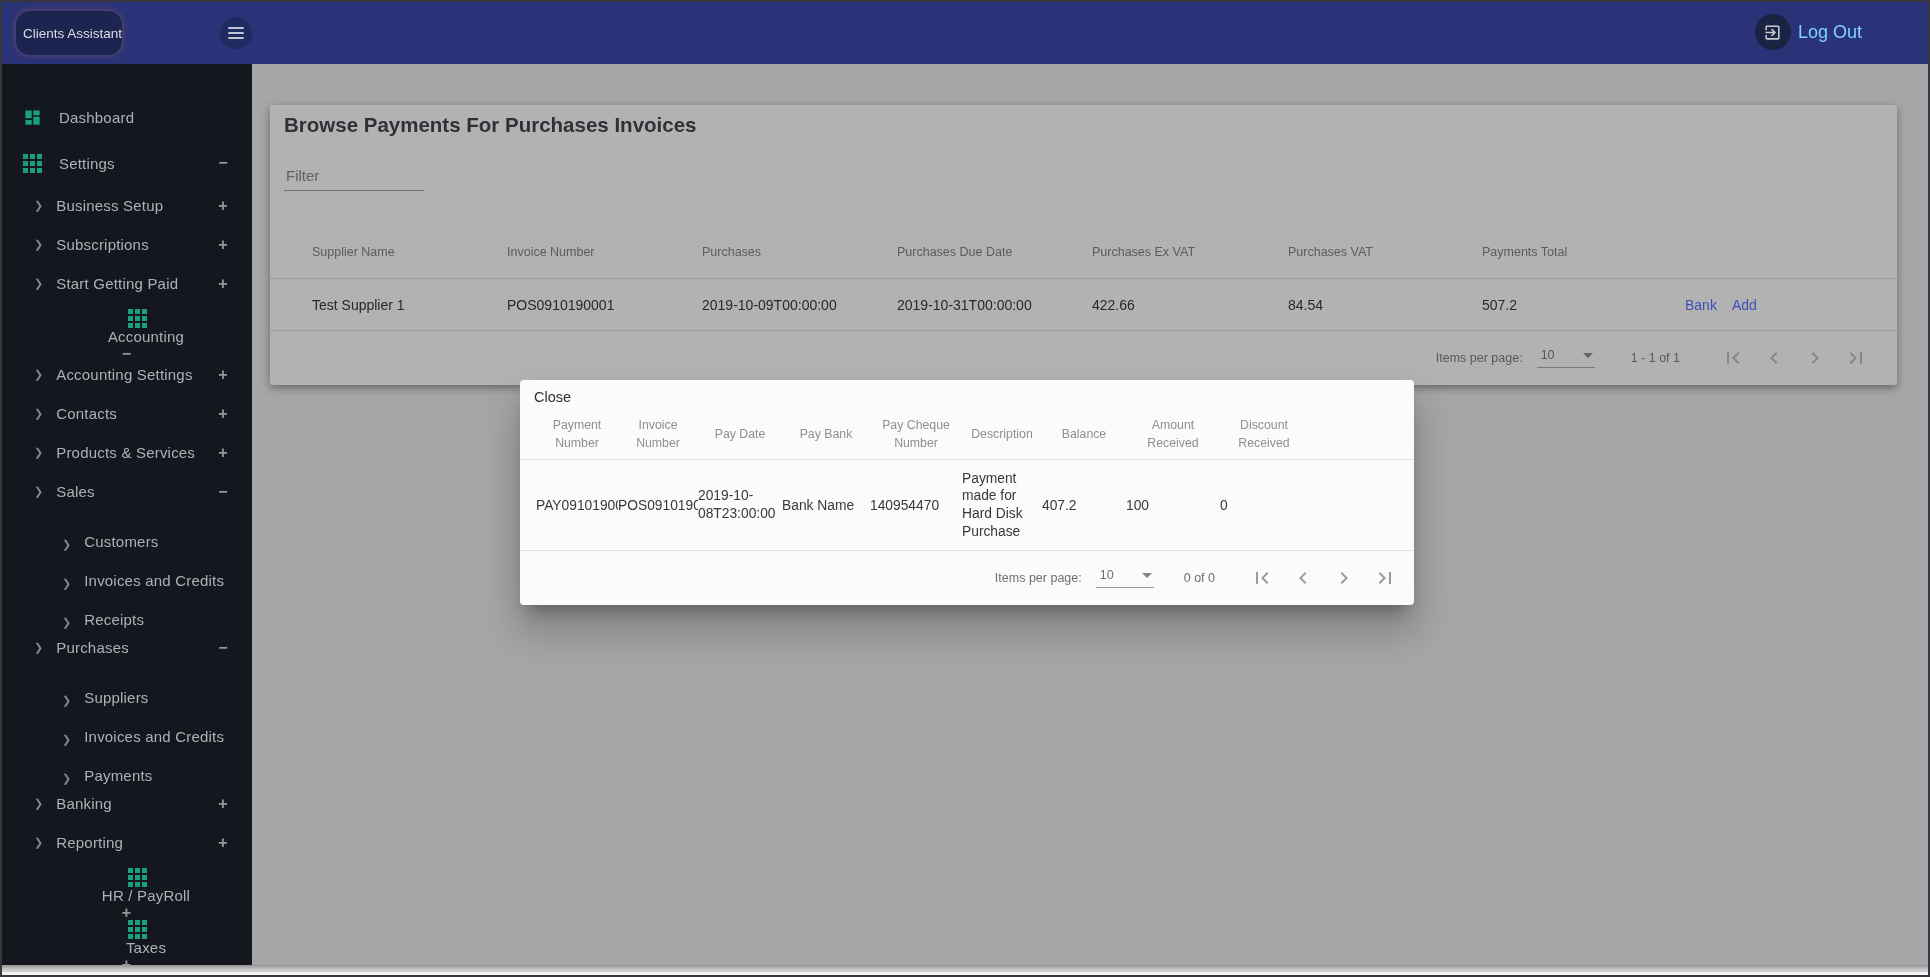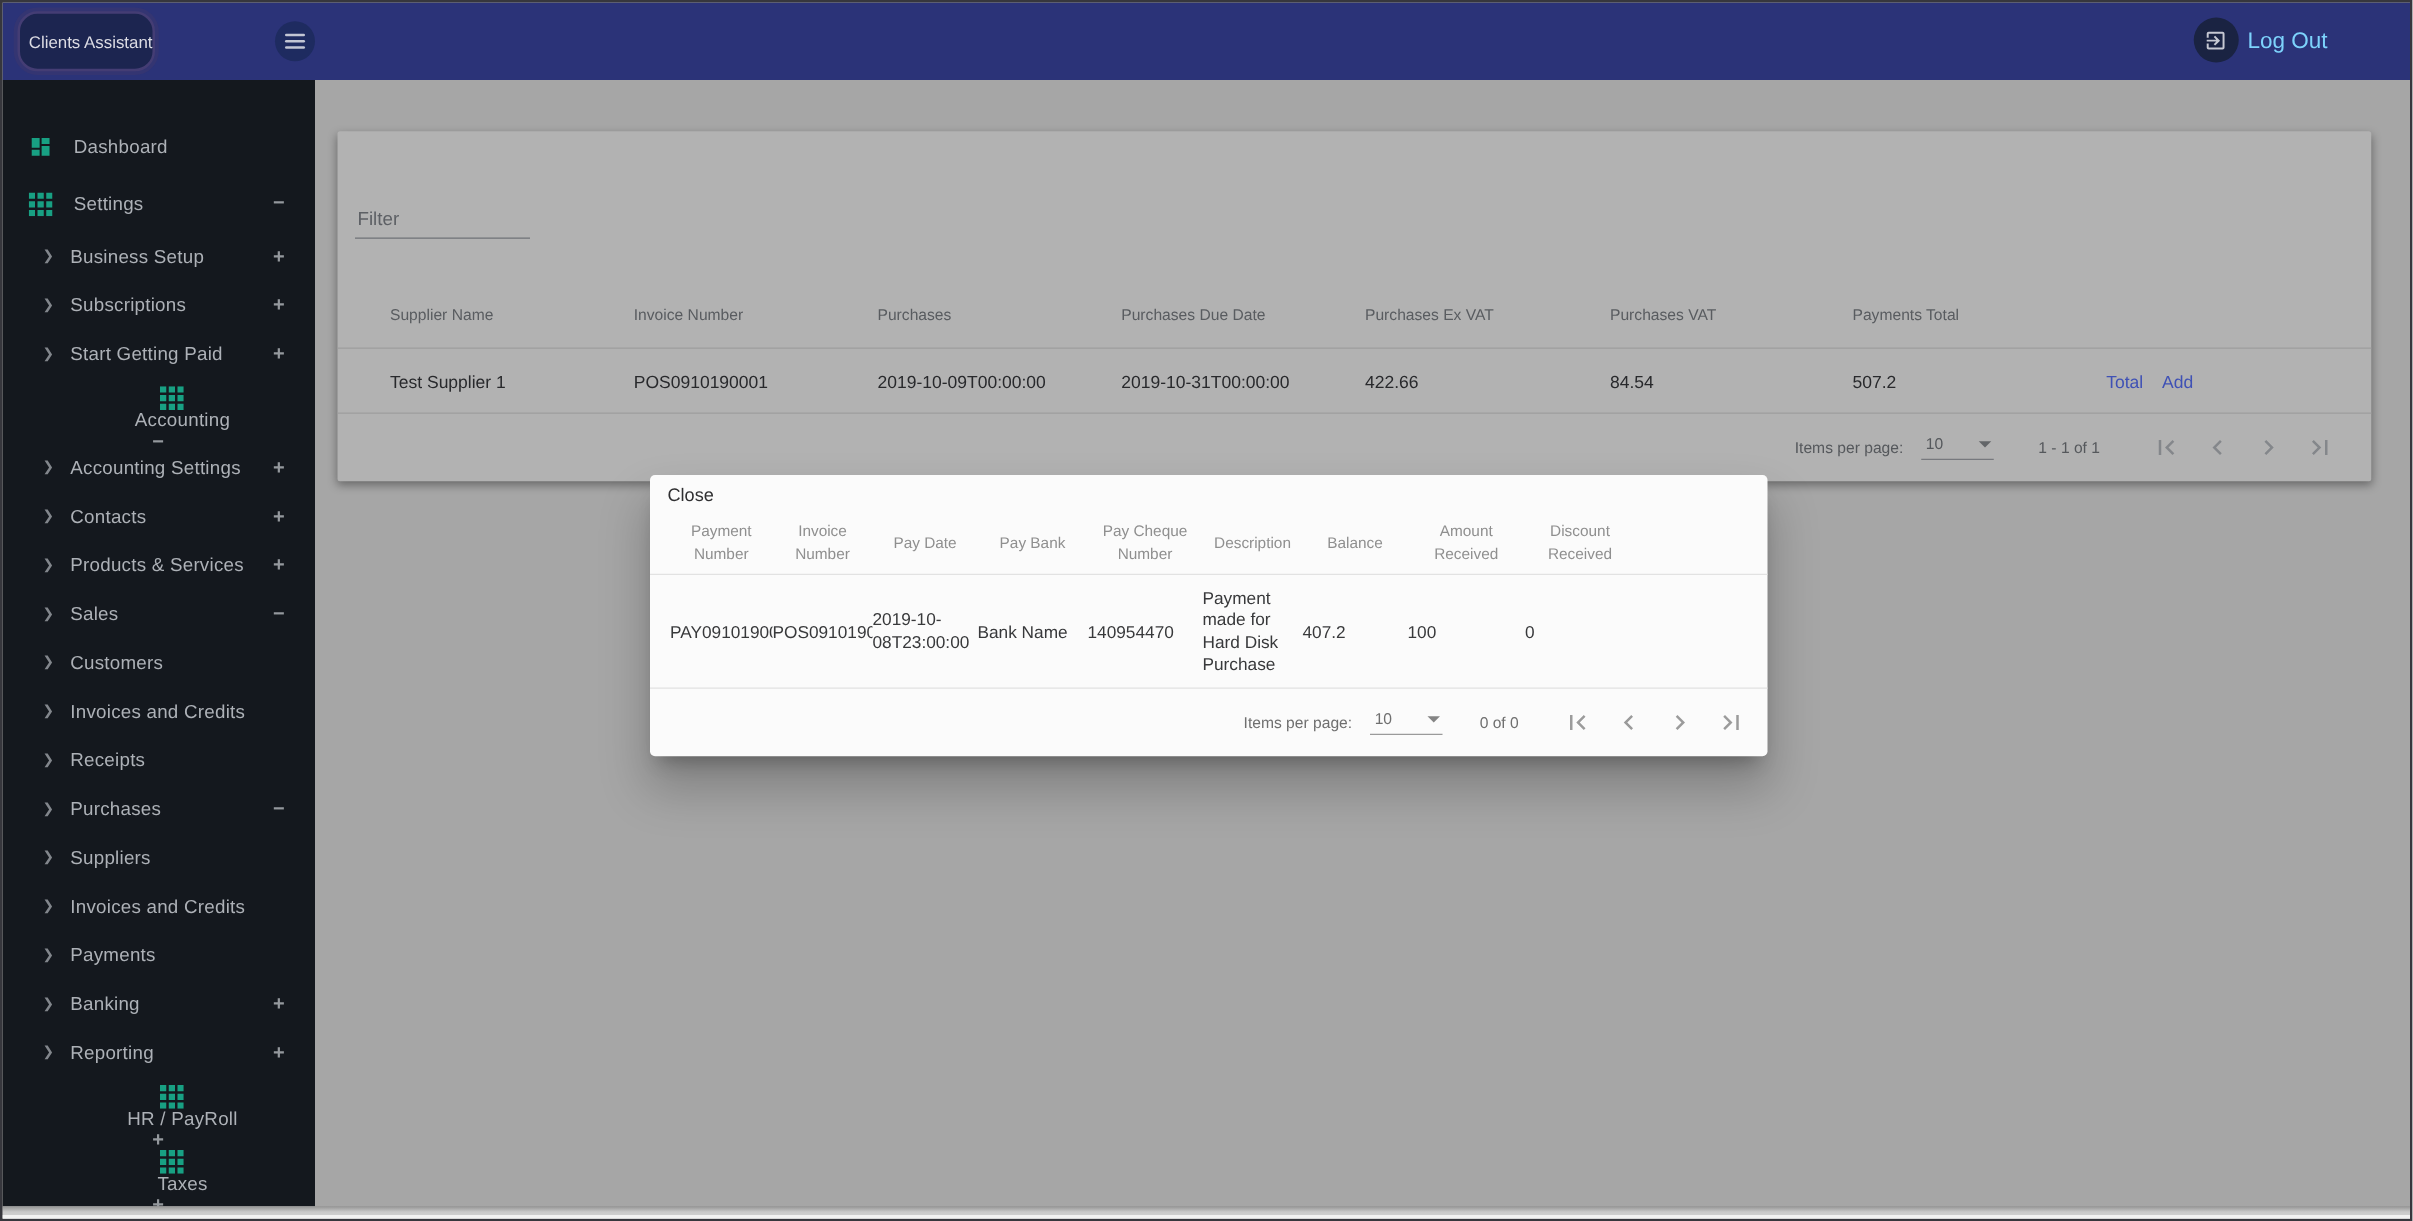--- a/index.html
+++ b/index.html
@@ -36,21 +36,21 @@
   .sidebar {
     position:absolute; left:0; top:62px; width:250px; bottom:10px;
     background:#14181e; padding-top:30px; z-index:2;
   }
   .nav-item { display:flex; align-items:center; color:#adb1b7; cursor:pointer; }
   .nav-item .grow { flex:1; }
   .nav-item .label { font-size:15px; margin-left:17px; letter-spacing:.2px; }
   .nav-item .expand { margin-right:22px; color:#94989d; font-size:16px; font-weight:bold; width:14px; text-align:center; }
   .nav-top  { height:46px; padding-left:21px; }
   .nav-sub  { height:39px; padding-left:32px; }
-  .nav-sub2 { height:39px; padding-left:32px; }
+  .nav-sub2 { height:39px; padding-left:60px;align-items:flex-end; }
   .nav-sub .label, .nav-sub2 .label { margin-left:13px; }
   .sect-gap { margin-top:6px;flex-direction:column; }
   .chev { color:#82868c; font-size:11px; line-height:1; }
   .chev::before { content:"\276F"; }
   .gridicon { display:flex; }
   
   .content { position:absolute; left:250px; top:62px; right:0; bottom:10px; background:#a6a6a6; }
   .card {
     position:absolute; left:18px; top:41px; width:1627px; height:280px;
     background:#b2b2b2; border-radius:2px; box-shadow:0 3px 8px rgba(0,0,0,.38);
@@ -314,20 +314,21 @@
           </svg>
       </span>
       <span class="label">Taxes</span>
       <span class="grow"></span>
         <span class="expand">+</span>
     </div>
   </nav>
 
   <main class="content">
     <section class="card">
+      <h1 class="page-title">Browse Payments For Purchases Invoices</h1>
 
       <div class="filter-wrap">
         <input type="text" placeholder="Filter" style="">
       </div>
 
       <div class="mrow mhead">
         <div>Supplier Name</div>
         <div>Invoice Number</div>
         <div>Purchases</div>
         <div>Purchases Due Date</div>
@@ -339,21 +340,21 @@
 
       <div class="mrow mdata">
         <div>Test Supplier 1</div>
         <div>POS0910190001</div>
         <div>2019-10-09T00:00:00</div>
         <div>2019-10-31T00:00:00</div>
         <div>422.66</div>
         <div>84.54</div>
         <div>507.2</div>
         <div class="actions-cell">
-          <span class="link">Total</span>
+          <span class="link">Bank</span>
           <span class="link">Add</span>
         </div>
       </div>
 
       <div class="paginator">
         <span>Items per page:</span>
         <span class="pgsize">
           <span class="val">10</span>
           <span class="tri"></span>
         </span>

